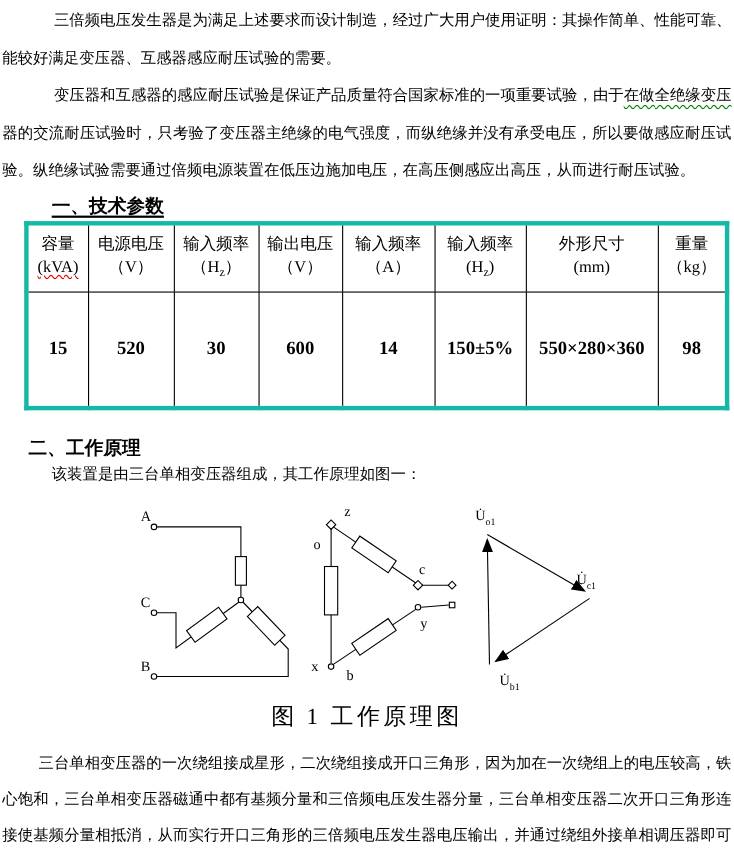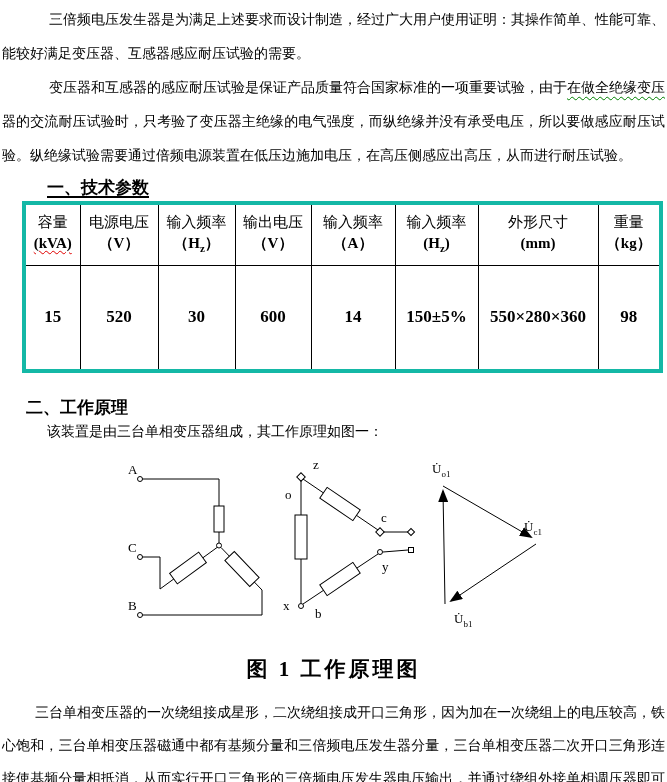--- a/index.html
+++ b/index.html
@@ -34,27 +34,27 @@
   .tech-table{
     border-collapse:collapse;table-layout:fixed;width:637px;
     margin:2px 0 0 20px;border:4px solid #14b8a6;
   }
   .tech-table th,.tech-table td{
     border:1px solid #000;text-align:center;vertical-align:middle;padding:0;
   }
   .tech-table thead tr{height:62px;}
   .tech-table tbody tr{height:106px;}
   .hname{font-size:15px;font-weight:400;line-height:22px;}
-  .hunit{font-size:15px;font-weight:700;line-height:20px;display:inline-block;text-align:center;}
+  .hunit{font-size:15px;font-weight:400;line-height:20px;display:inline-block;text-align:center;}
   .hunit sub{font-size:11px;}
   .tech-table td{font-size:17px;font-weight:700;}
   .figure-svg{display:block;margin-top:6px;}
   .fig-caption{
-    margin-top:18px;text-align:center;
-    font-size:21px;font-weight:700;line-height:30px;letter-spacing:3px;
+    margin-top:0;text-align:center;
+    font-size:21px;font-weight:400;line-height:30px;letter-spacing:3px;
   }
   svg text{font-family:"Liberation Serif","DejaVu Serif",serif;font-size:13px;fill:#000;}
   svg .sub{font-size:9px;}
 </style>
 </head>
 <body>
 
 <div class="page">
 
   <p class="para p2">三倍频电压发生器是为满足上述要求而设计制造，经过广大用户使用证明：其操作简单、性能可靠、能较好满足变压器、互感器感应耐压试验的需要。</p>

